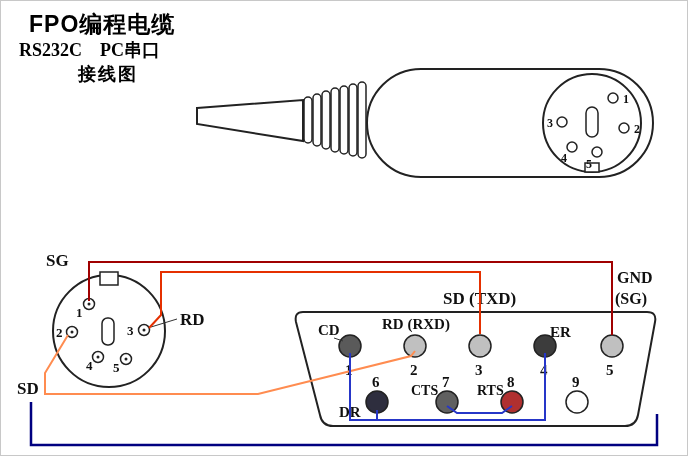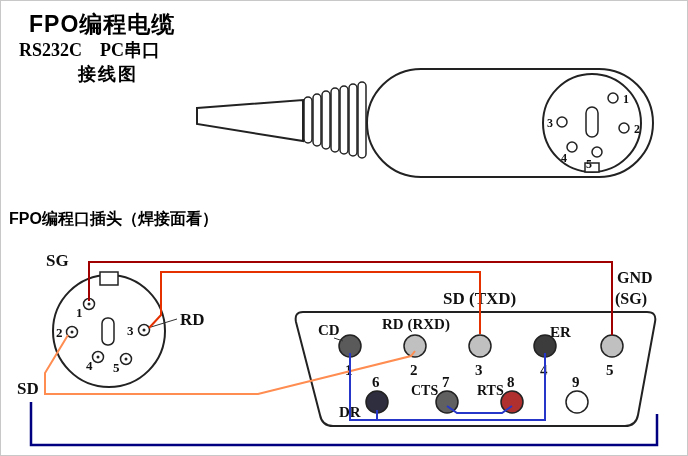--- a/index.html
+++ b/index.html
@@ -132,14 +132,13 @@
       <polyline points="349,352 349,419 544,419 544,352" stroke-width="2" stroke="#2636c8"></polyline>
       <line x1="376" y1="409" x2="376" y2="419" stroke-width="2" stroke="#2636c8"></line>
       <polyline points="446,405 456,412 501,412 511,405" stroke-width="2" stroke="#2636c8"></polyline>
       <polyline points="30,401 30,444 656,444 656,413" stroke-width="2.5" stroke="#000080"></polyline>
     </g>
   </svg>
 
   <div class="ttl t1">FPO编程电缆</div>
   <div class="ttl t2">RS232C　PC串口</div>
   <div class="ttl t3">接线图</div>
-  <div class="ttl lbl-din">FPO编程口插头（焊接面看）</div>
 </div>
 
 </body></html>

